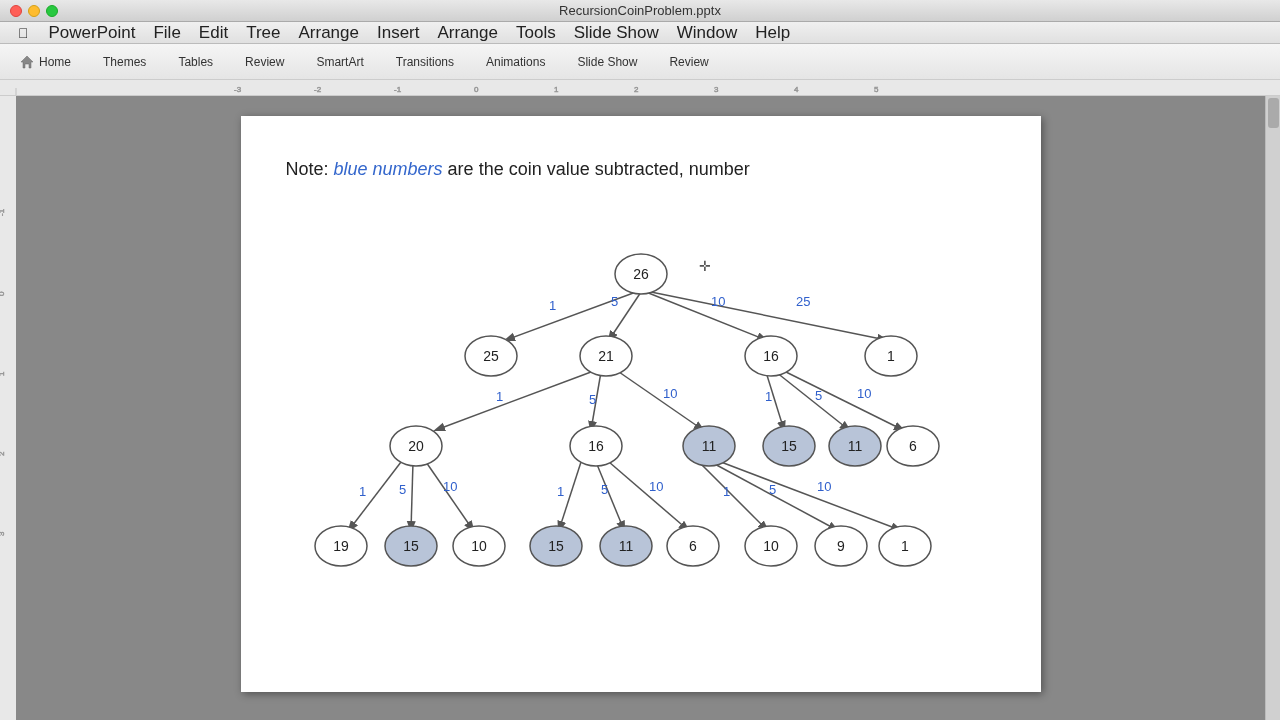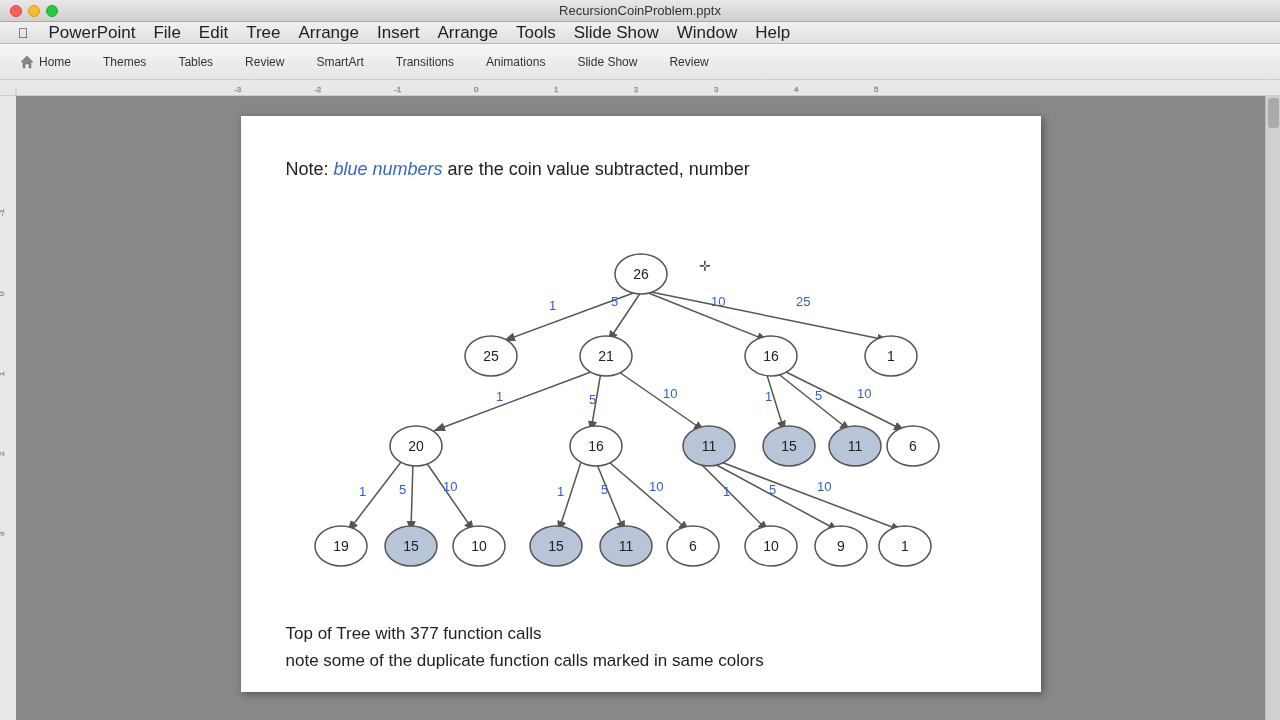--- a/index.html
+++ b/index.html
@@ -342,24 +342,20 @@
 
           <ellipse cx="600" cy="320" rx="26" ry="20" fill="white" stroke="#555" stroke-width="1.5"></ellipse>
           <text x="600" y="325" text-anchor="middle" font-size="14" font-family="Arial" fill="#222">9</text>
 
           <ellipse cx="664" cy="320" rx="26" ry="20" fill="white" stroke="#555" stroke-width="1.5"></ellipse>
           <text x="664" y="325" text-anchor="middle" font-size="14" font-family="Arial" fill="#222">1</text>
 
         </svg>
       </div>
 
-      <div class="bottom-text">
-        <div>Top of Tree with 377 function calls</div>
-        <div>note some of the duplicate function calls marked in same colors</div>
-      </div>
 
     </div>
   </div>
 
   <div class="scrollbar-v">
     <svg width="15" height="624" style="display:block;">
       <rect width="15" height="624" fill="#d0d0d0"></rect>
       <rect x="2" y="2" width="11" height="30" rx="3" fill="#aaa"></rect>
     </svg>
   </div>

